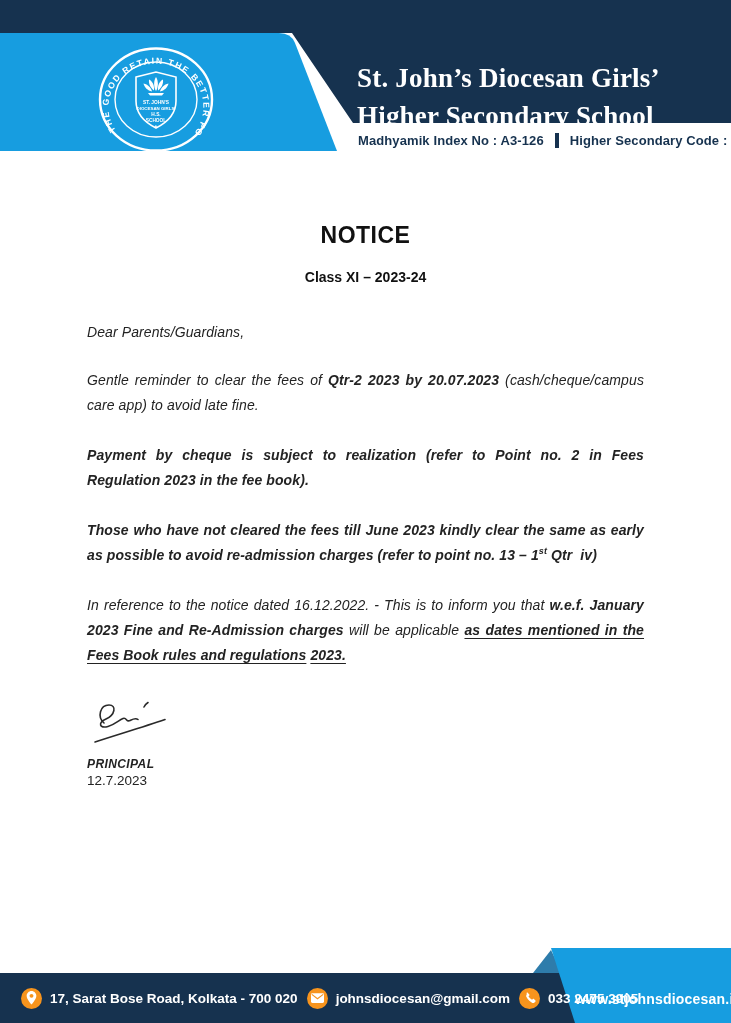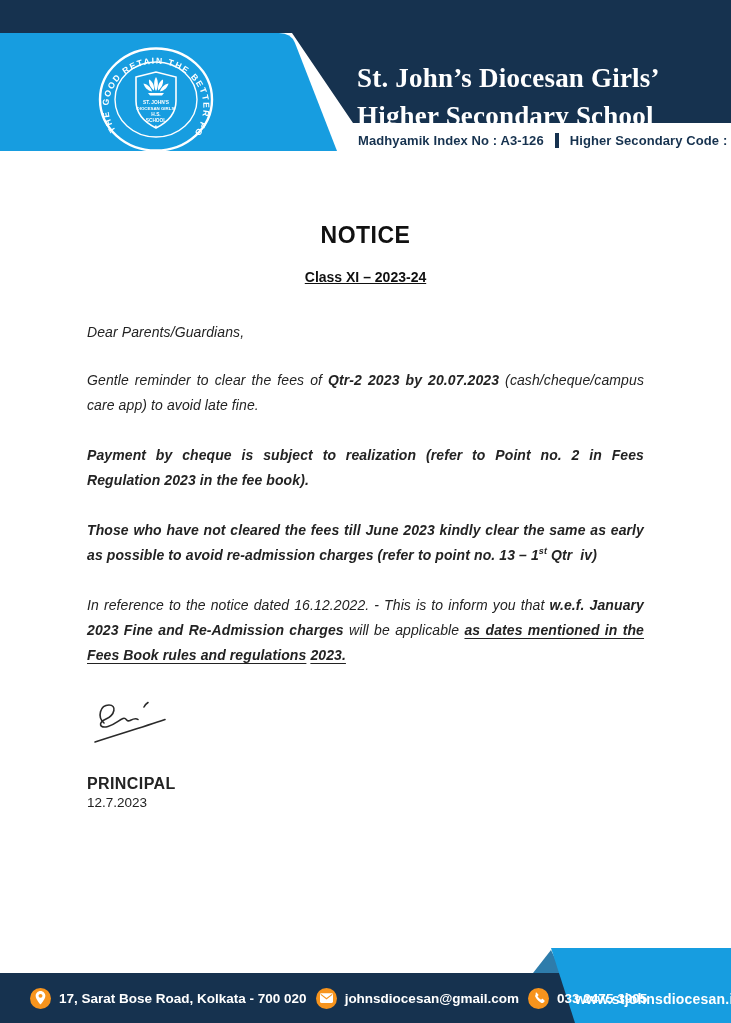--- a/index.html
+++ b/index.html
@@ -21,38 +21,38 @@
     font-size:13px;font-weight:bold;color:#16324f;letter-spacing:.1px;white-space:nowrap;
   }
   .index-sep{display:inline-block;width:4px;height:15px;background:#16324f;margin:0 11px;}
   
   .content{position:absolute;left:87px;right:87px;top:222px;}
   .notice-title{
     margin:0 0 20px 0;text-align:center;font-size:23px;font-weight:bold;
     letter-spacing:.5px;color:#111;
   }
   .notice-subtitle{
-    text-align:center;font-size:14px;font-weight:bold;margin:0 0 35px 0;color:#111;text-decoration:underline;
+    text-align:center;font-size:14px;font-weight:bold;margin:0 0 35px 0;color:#111;
   }
   .content p{margin:0 0 25px 0;font-size:14px;line-height:25px;letter-spacing:.1px;font-style:italic;}
   .salutation{margin-bottom:23px !important;}
   .justify{text-align:justify;}
   .bold{font-weight:bold;}
   b{font-weight:bold;}
   .u{text-decoration:underline;text-underline-offset:3px;}
   sup{font-size:9px;line-height:0;}
   .signature-wrap{margin-top:6px;height:62px;}
-  .principal-label{font-size:16px;font-weight:bold;letter-spacing:.4px;margin-top:20px;}
+  .principal-label{font-size:12px;font-weight:bold;letter-spacing:.4px;margin-top:2px;font-style:italic;}
   .notice-date{font-size:13.5px;margin-top:2px;}
   
   .footer{position:absolute;left:0;bottom:0;width:731px;height:75px;}
   .footer-svg{position:absolute;left:0;top:0;display:block;}
   .footer-bar{
     position:absolute;left:0;bottom:0;height:50px;width:565px;
-    display:flex;align-items:center;padding-left:30px;box-sizing:border-box;
+    display:flex;align-items:center;padding-left:21px;box-sizing:border-box;
     color:#ffffff;font-size:13.5px;font-weight:bold;white-space:nowrap;
   }
   .f-item{display:flex;align-items:center;margin-right:9px;}
   .f-icon{
     width:21px;height:21px;border-radius:50%;background:#f7941d;flex:0 0 auto;
     display:flex;align-items:center;justify-content:center;margin-right:8px;
   }
   .website{
     position:absolute;right:8px;bottom:16px;width:148px;text-align:center;
     color:#ffffff;font-size:14px;font-weight:bold;letter-spacing:.2px;

